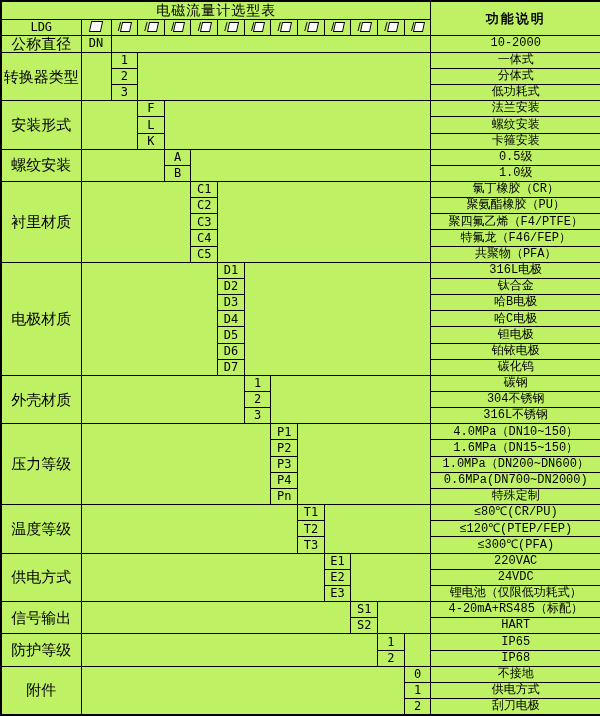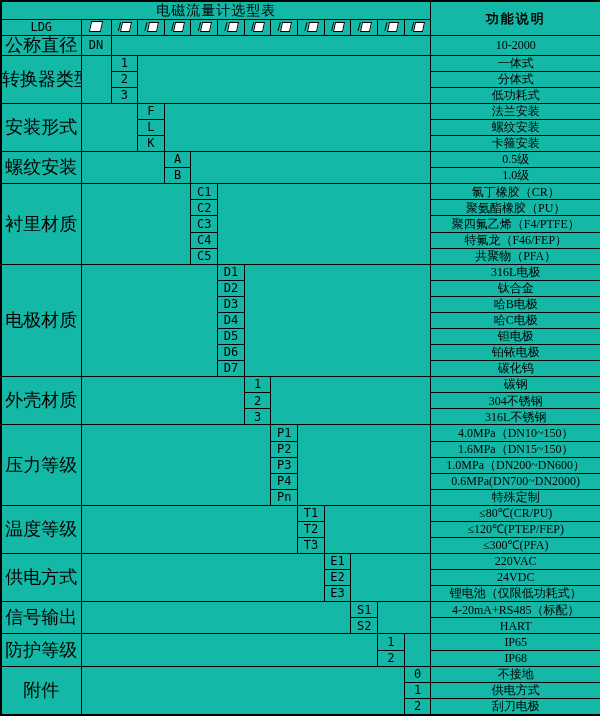--- a/index.html
+++ b/index.html
@@ -1,16 +1,16 @@
 <!DOCTYPE html>
 <html><head>
 <meta charset="utf-8">
 <style>
   html,body{margin:0;padding:0;background:#fff;}
-  .page{width:600px;height:716px;background:#14b8a6;overflow:hidden;}
+  .page{width:600px;height:716px;background:#bef264;overflow:hidden;}
   table.sel{
     border-collapse:collapse;
     table-layout:fixed;
     width:600px;height:716px;
     border:2px solid #000;
     font-family:"Liberation Sans",sans-serif;
     font-size:12px;color:#000;
   }
   table.sel td{
     border:1px solid #000;
@@ -18,24 +18,24 @@
     text-align:center;
     vertical-align:middle;
     overflow:hidden;
     white-space:nowrap;
     line-height:1.05;
   }
   tr.r{height:16px;}
   tr.title-row{height:18px;}
   .title-cell{font-size:14px;letter-spacing:1px;}
   .fn-header{font-size:13px;letter-spacing:2px;font-weight:bold;}
-  .label-cell{font-size:18px;}
+  .label-cell{font-size:15px;}
   .ldg-cell{text-align:left;padding-left:10px;font-family:"DejaVu Sans Mono",monospace;margin-left:39px;}
   .code-cell,.desc-cell{font-family:"DejaVu Sans Mono","DejaVu Sans",monospace;font-size:12px;}
-  .desc-cell{font-family:Liberation Serif, serif;}
+  .desc-cell{font-family:Liberation Mono, monospace;}
   td.left{text-align:left;padding-left:2px;}
   .box{
     display:inline-block;width:8px;height:8px;
     border:1px solid #000;background:#fff;
     transform:skewX(-12deg);
     vertical-align:-1px;
   }
   .box.b10{width:10px;height:9px;}
 </style>
 </head>

